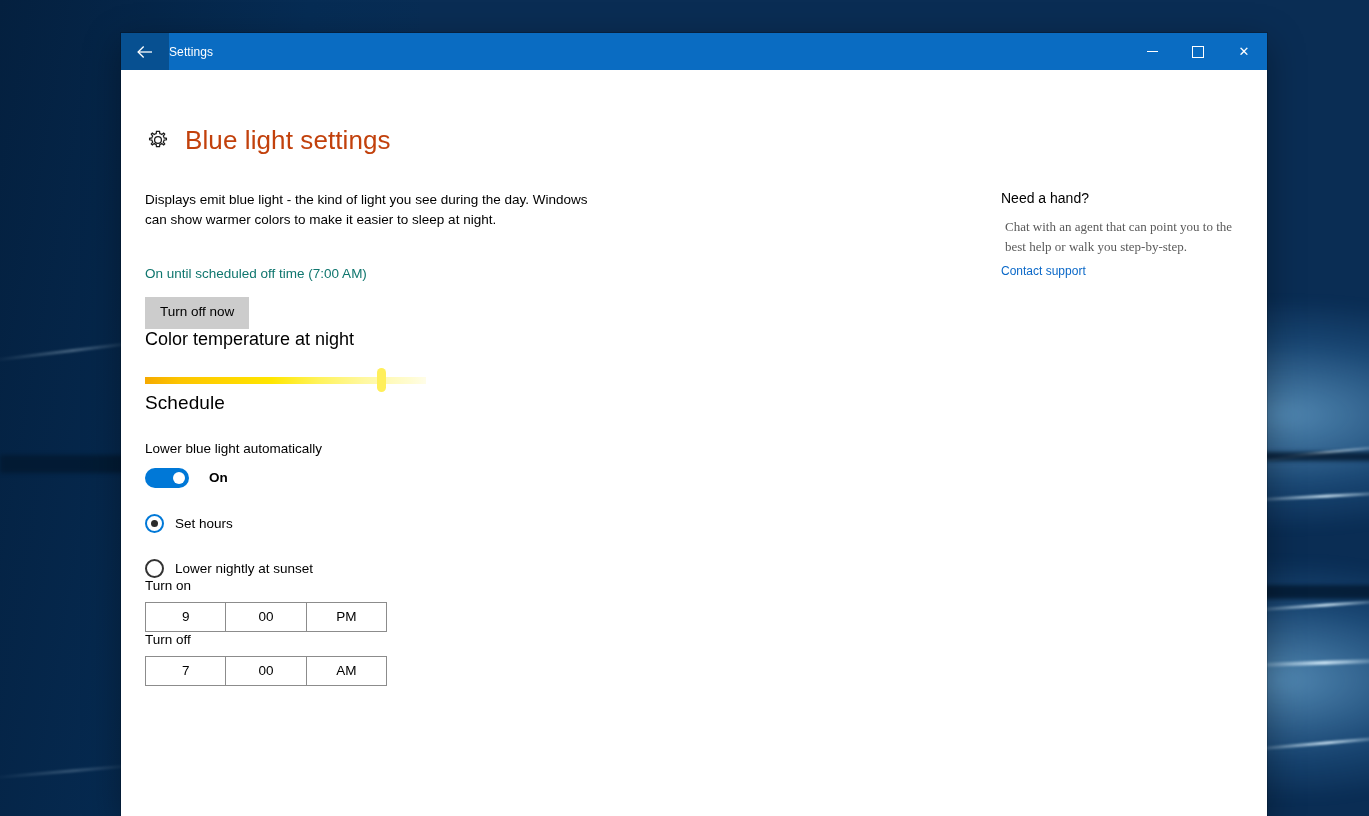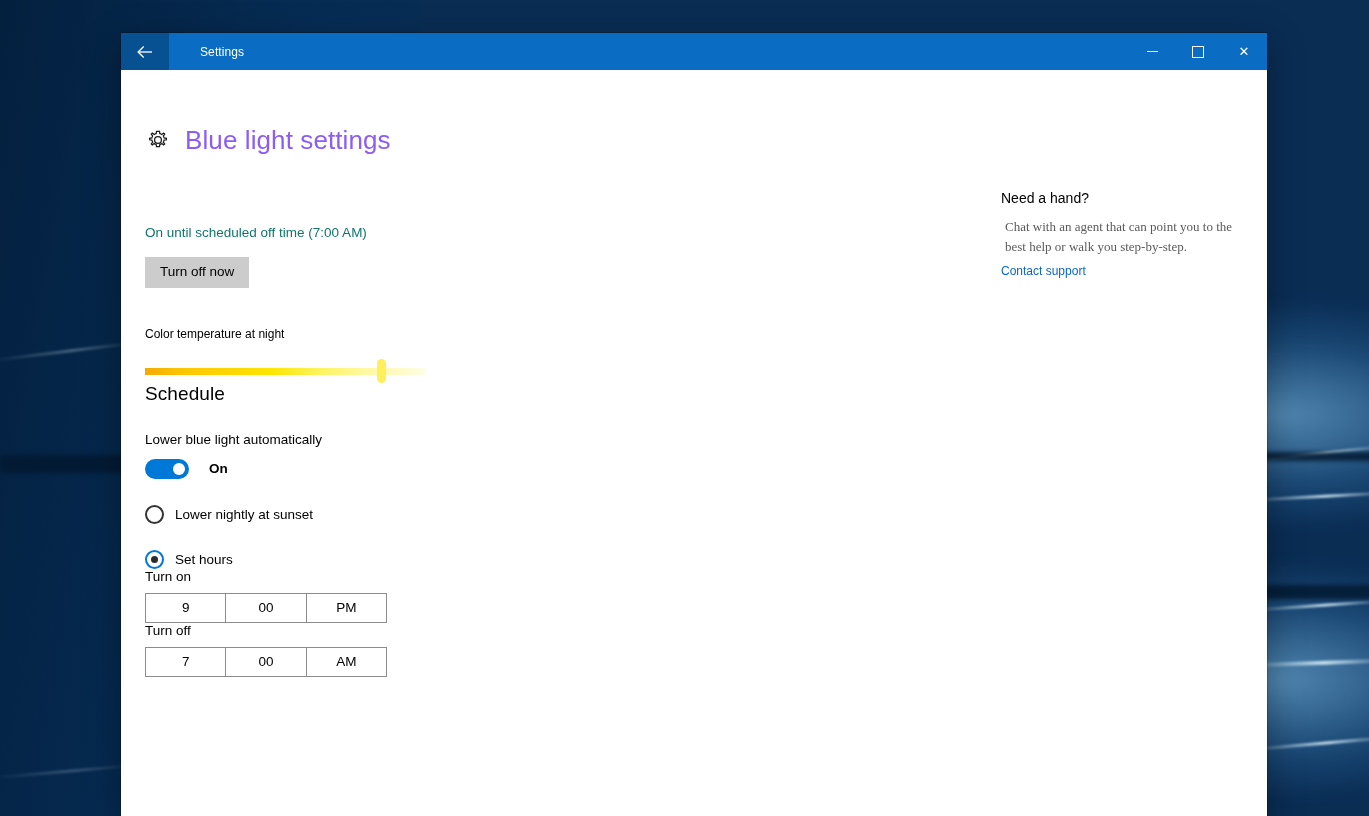--- a/index.html
+++ b/index.html
@@ -74,21 +74,20 @@
     background: #075091;
     display: flex;
     align-items: center;
     justify-content: center;
     cursor: default;
   }
   .back-btn svg { display: block; }
   .title-text {
     display: flex;
     align-items: center;
-    padding-left: 31px;
     color: #ffffff;
     font-size: 12px;
     letter-spacing: 0.1px;
   }
   .caption-spacer { flex: 1 1 auto; }
   .caption-btns { display: flex; align-items: stretch; }
   .cap-btn {
     width: 46px;
     display: flex;
     align-items: center;
@@ -119,21 +118,21 @@
     position: absolute;
     left: 24px;
     top: 57px;
     display: flex;
     align-items: center;
   }
   .gear-wrap { width: 26px; height: 26px; margin-right: 14px; }
   .page-title {
     font-size: 26px;
     font-weight: 300;
-    color: #8b5cf6;
+    color: #c2410c;
     line-height: 1;
     letter-spacing: 0.1px;
   }
 
   .content-left {
     position: absolute;
     left: 24px;
     top: 120px;
     width: 470px;
   }
@@ -157,23 +156,22 @@
     border: 1px solid #cccccc;
     color: #000000;
     font-size: 13.5px;
     font-family: "Liberation Sans", sans-serif;
     padding: 6px 14px 7px 14px;
     line-height: 1.2;
     cursor: default;
   }
 
   .slider-label {
-    font-size: 12px;
-    color: #000;
-    margin-top: 39px;
+    font-size: 18px;
+    color: #000;
   }
   .slider-wrap {
     position: relative;
     margin-top: 18px;
     width: 281px;
     height: 24px;
   }
   .slider-track {
     position: absolute;
     left: 0;
@@ -382,20 +380,21 @@
             <circle cx="13" cy="13" r="3.4"></circle>
             <path d="M13 4.4 l1.5 0 .35 2.3 a6.9 6.9 0 0 1 1.95 .82 l1.85-1.42 1.06 1.06 -1.42 1.85 a6.9 6.9 0 0 1 .82 1.95 l2.3 .35 0 1.5 -2.3 .35 a6.9 6.9 0 0 1 -.82 1.95 l1.42 1.85 -1.06 1.06 -1.85-1.42 a6.9 6.9 0 0 1 -1.95 .82 l-.35 2.3 -1.5 0 -1.5 0 -.35-2.3 a6.9 6.9 0 0 1 -1.95-.82 l-1.85 1.42 -1.06-1.06 1.42-1.85 a6.9 6.9 0 0 1 -.82-1.95 l-2.3-.35 0-1.5 2.3-.35 a6.9 6.9 0 0 1 .82-1.95 l-1.42-1.85 1.06-1.06 1.85 1.42 a6.9 6.9 0 0 1 1.95-.82 l.35-2.3 z"></path>
           </g>
         </svg>
       </span>
       <span class="page-title">Blue light settings</span>
     </div>
 
     <div class="content-left">
 
+      <p class="desc">Displays emit blue light - the kind of light you see during the day. Windows can show warmer colors to make it easier to sleep at night.</p>
 
       <div class="status-line">On until scheduled off time (7:00 AM)</div>
 
       <button class="turn-off-btn" type="button">Turn off now</button>
 
       <div class="slider-label">Color temperature at night</div>
 
       <div class="slider-wrap">
         <div class="slider-track"></div>
         <div class="slider-thumb"></div>
@@ -406,27 +405,27 @@
       <div class="field-label">Lower blue light automatically</div>
 
       <div class="toggle-row">
         <div class="toggle">
           <span class="knob"></span>
         </div>
         <span class="toggle-state">On</span>
       </div>
 
       <div class="radio-row">
+        <span class="radio checked"></span>
+        <span class="radio-label">Set hours</span>
+      </div>
+
+      <div class="radio-row">
         <span class="radio"></span>
         <span class="radio-label">Lower nightly at sunset</span>
-      </div>
-
-      <div class="radio-row">
-        <span class="radio checked"></span>
-        <span class="radio-label">Set hours</span>
       </div>
 
       <div class="time-label">Turn on</div>
       <div class="time-picker">
         <div class="time-cell">9</div>
         <div class="time-cell">00</div>
         <div class="time-cell">PM</div>
       </div>
 
       <div class="time-label">Turn off</div>

